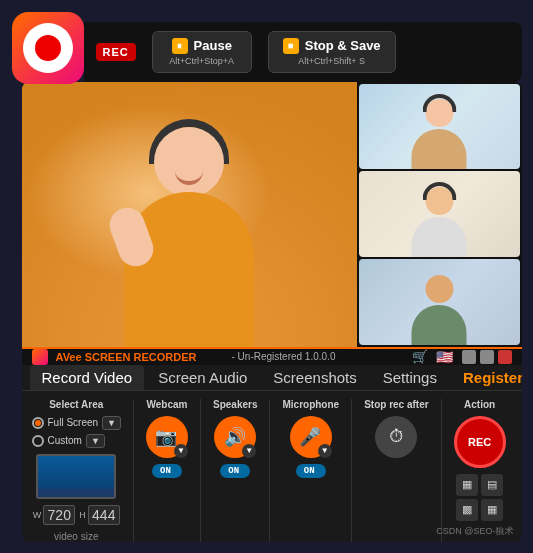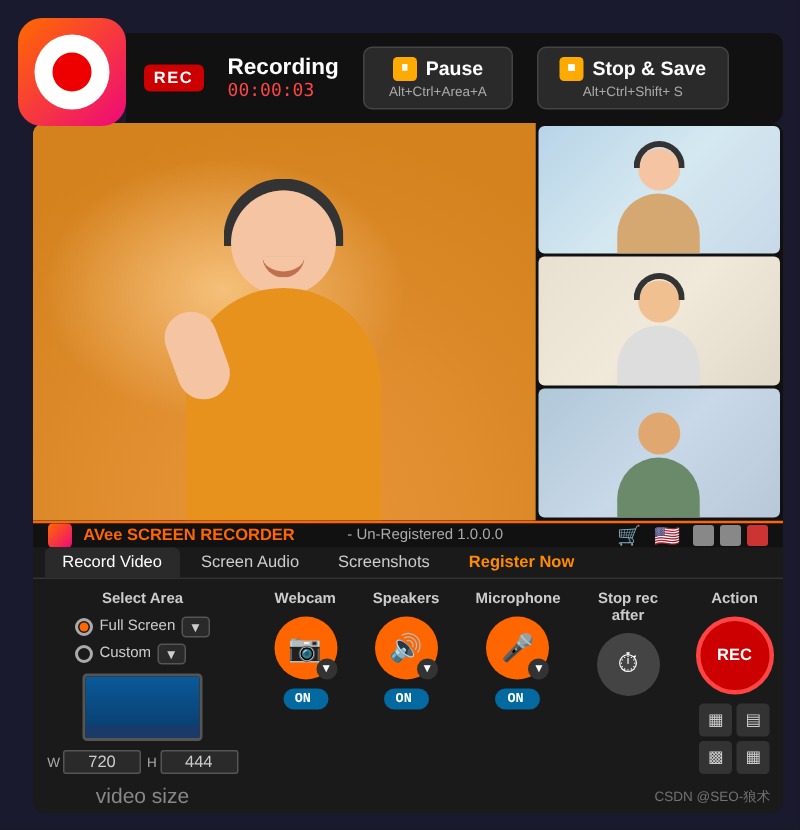--- a/index.html
+++ b/index.html
@@ -338,21 +338,21 @@
       background: #1a1a1a;
       display: flex;
       align-items: center;
       padding: 0 8px;
       height: 30px;
       gap: 2px;
       border-bottom: 1px solid #333;
     }
     .ctrl-tab {
       color: #ccc;
-      font-size: 11px;
+      font-size: 15px;
       padding: 4px 12px;
       cursor: pointer;
       border-radius: 4px 4px 0 0;
       white-space: nowrap;
     }
     .ctrl-tab.active {
       background: #2a2a2a;
       color: #fff;
     }
     .ctrl-tab.register {
@@ -455,29 +455,29 @@
       gap: 2px;
     }
     .wh-label {
       color: #aaa;
       font-size: 9px;
     }
     .wh-value {
       background: #2a2a2a;
       border: 1px solid #555;
       color: #ccc;
-      font-size: 11px;
-      width: 52px;
+      font-size: 14px;
+      width: 32px;
       border-radius: 2px;
       padding: 1px 3px;
       text-align: center;
     }
     .video-size-label {
       color: #888;
-      font-size: 14px;
+      font-size: 10px;
       text-align: left;
     }
     .ctrl-icon-btn {
       width: 42px; height: 42px;
       background: #ff6600;
       border-radius: 50%;
       display: flex;
       align-items: center;
       justify-content: center;
       cursor: pointer;
@@ -561,32 +561,28 @@
 <div class="app-wrapper">
 
   <div class="app-icon">
     <div class="app-icon-inner">
       <div class="app-icon-circle"></div>
     </div>
   </div>
 
   <div class="recording-bar">
     <span class="rec-badge">REC</span>
-    <div class="rec-info">
-      <span class="rec-label">Recording</span>
-      <span class="rec-timer">00:00:03</span>
-    </div>
     <div class="toolbar-btn">
       <div class="btn-top">
         <div class="btn-icon-pause">
           <span style="color:#fff;font-size:10px;">⏸</span>
         </div>
         <span>Pause</span>
       </div>
-      <span class="btn-shortcut">Alt+Ctrl+Area+A</span>
+      <span class="btn-shortcut">Alt+Ctrl+Stop+A</span>
     </div>
     <div class="toolbar-btn">
       <div class="btn-top">
         <div class="btn-icon-stop">
           <span style="color:#fff;font-size:10px;">⏹</span>
         </div>
         <span>Stop &amp; Save</span>
       </div>
       <span class="btn-shortcut">Alt+Ctrl+Shift+ S</span>
     </div>
@@ -657,20 +653,21 @@
           <div class="ctrl-win-btn" style="background:#888;"></div>
           <div class="ctrl-win-btn" style="background:#888;"></div>
           <div class="ctrl-win-btn" style="background:#cc3333;"></div>
         </div>
       </div>
 
       <div class="ctrl-tabs">
         <div class="ctrl-tab active">Record Video</div>
         <div class="ctrl-tab">Screen Audio</div>
         <div class="ctrl-tab">Screenshots</div>
+        <div class="ctrl-tab">Settings</div>
         <div class="ctrl-tab register">Register Now</div>
       </div>
 
       <div class="ctrl-content">
 
         <div class="ctrl-section">
           <span class="ctrl-section-label">Select Area</span>
           <div class="area-options">
             <div class="radio-option">
               <div class="radio-dot checked"></div>

